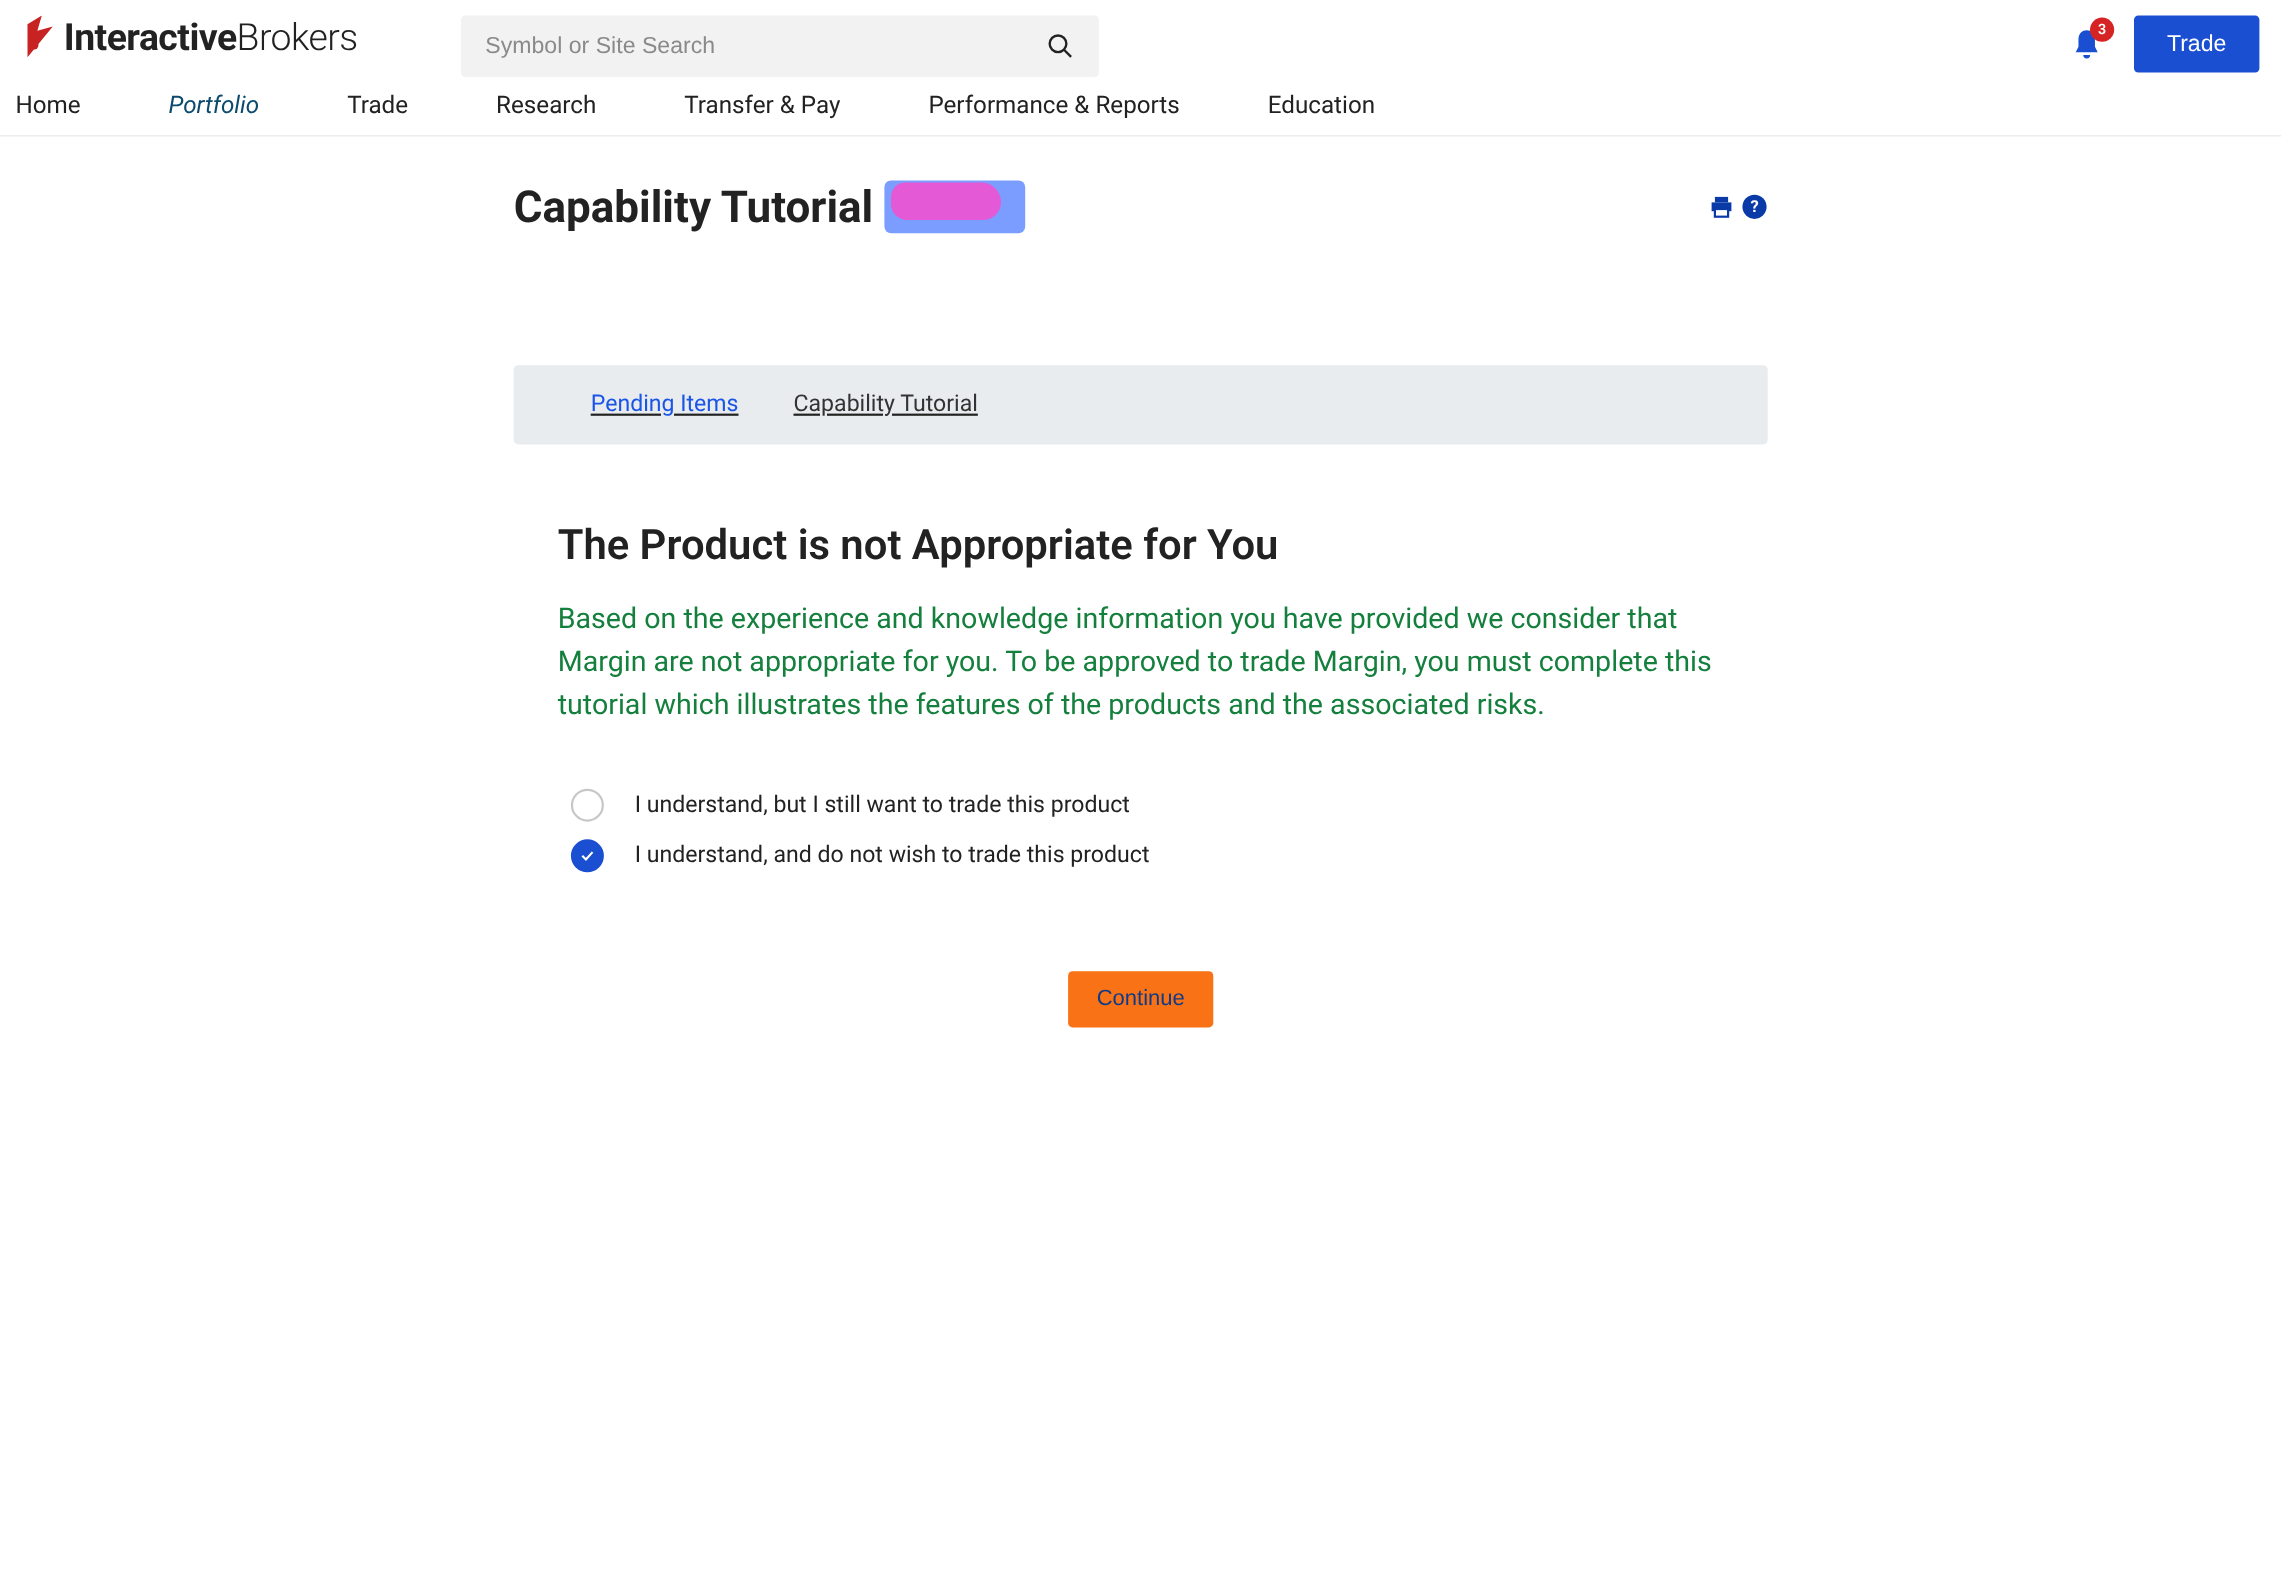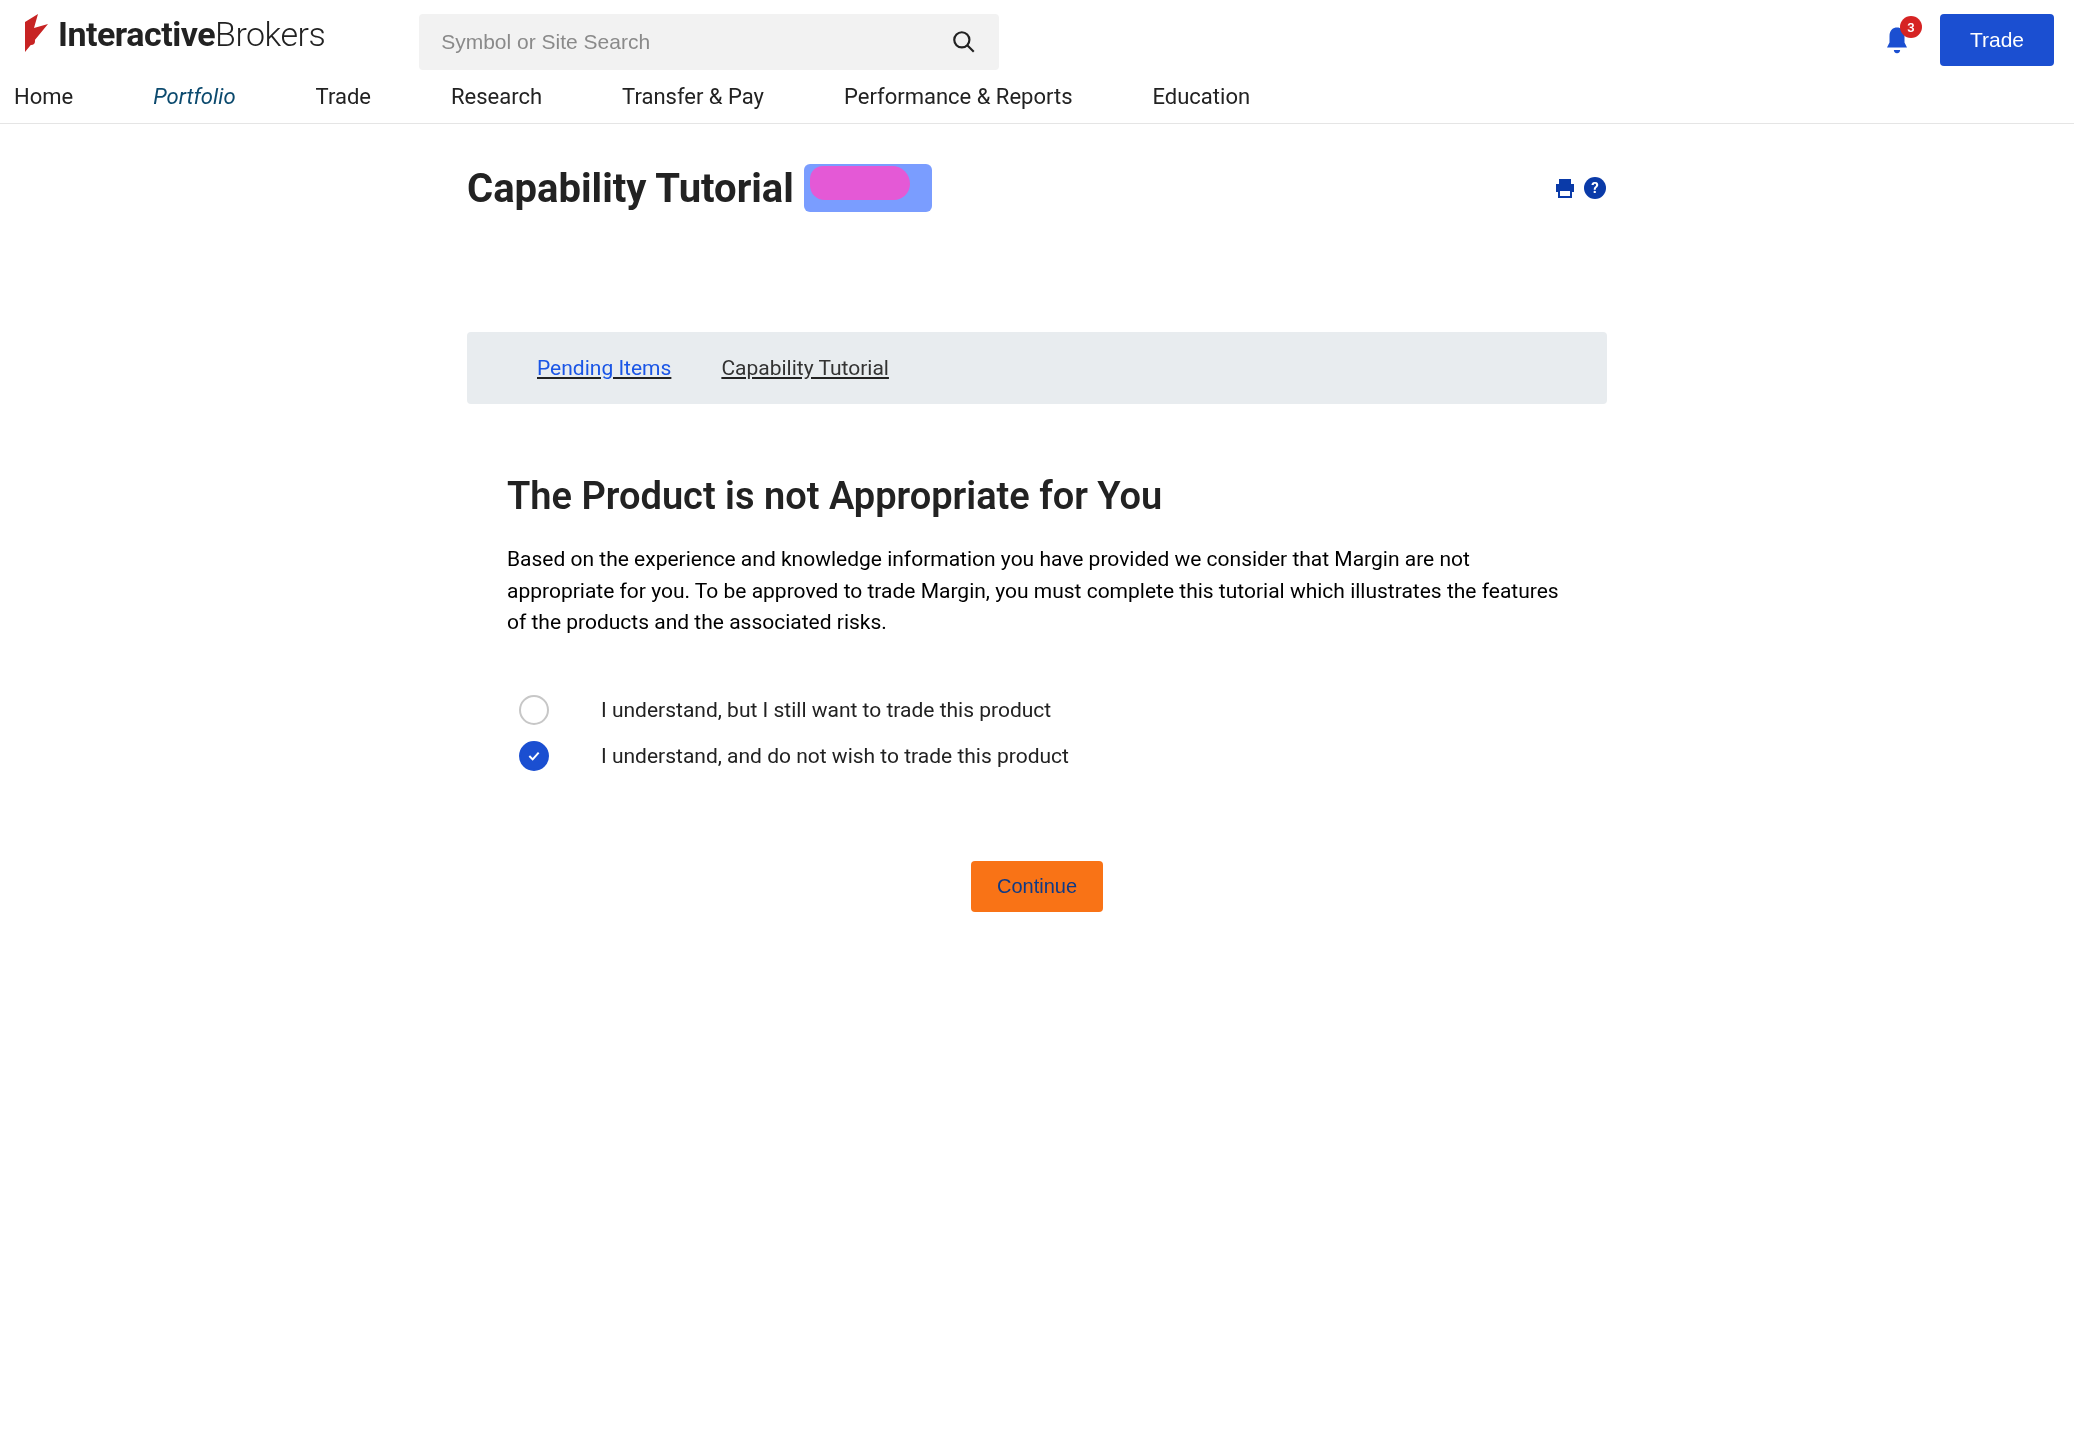--- a/index.html
+++ b/index.html
@@ -152,33 +152,33 @@
     margin-top: 70px;
     padding: 0 40px;
   }
   .section-title {
     font-size: 38px;
     font-weight: 600;
     color: #222;
     margin-bottom: 26px;
   }
   .section-body {
-    font-size: 21px;
+    font-size: 26px;
     line-height: 1.5;
-    color: #000000;
+    color: #15803d;
   }
 
   .options {
     margin-top: 56px;
     padding: 0 12px;
   }
   .option-row {
     display: flex;
     align-items: center;
-    gap: 52px;
+    gap: 28px;
     margin-bottom: 16px;
     cursor: pointer;
   }
   .radio {
     width: 30px; height: 30px;
     border-radius: 50%;
     border: 2px solid #c7c7c7;
     display: flex;
     align-items: center;
     justify-content: center;

